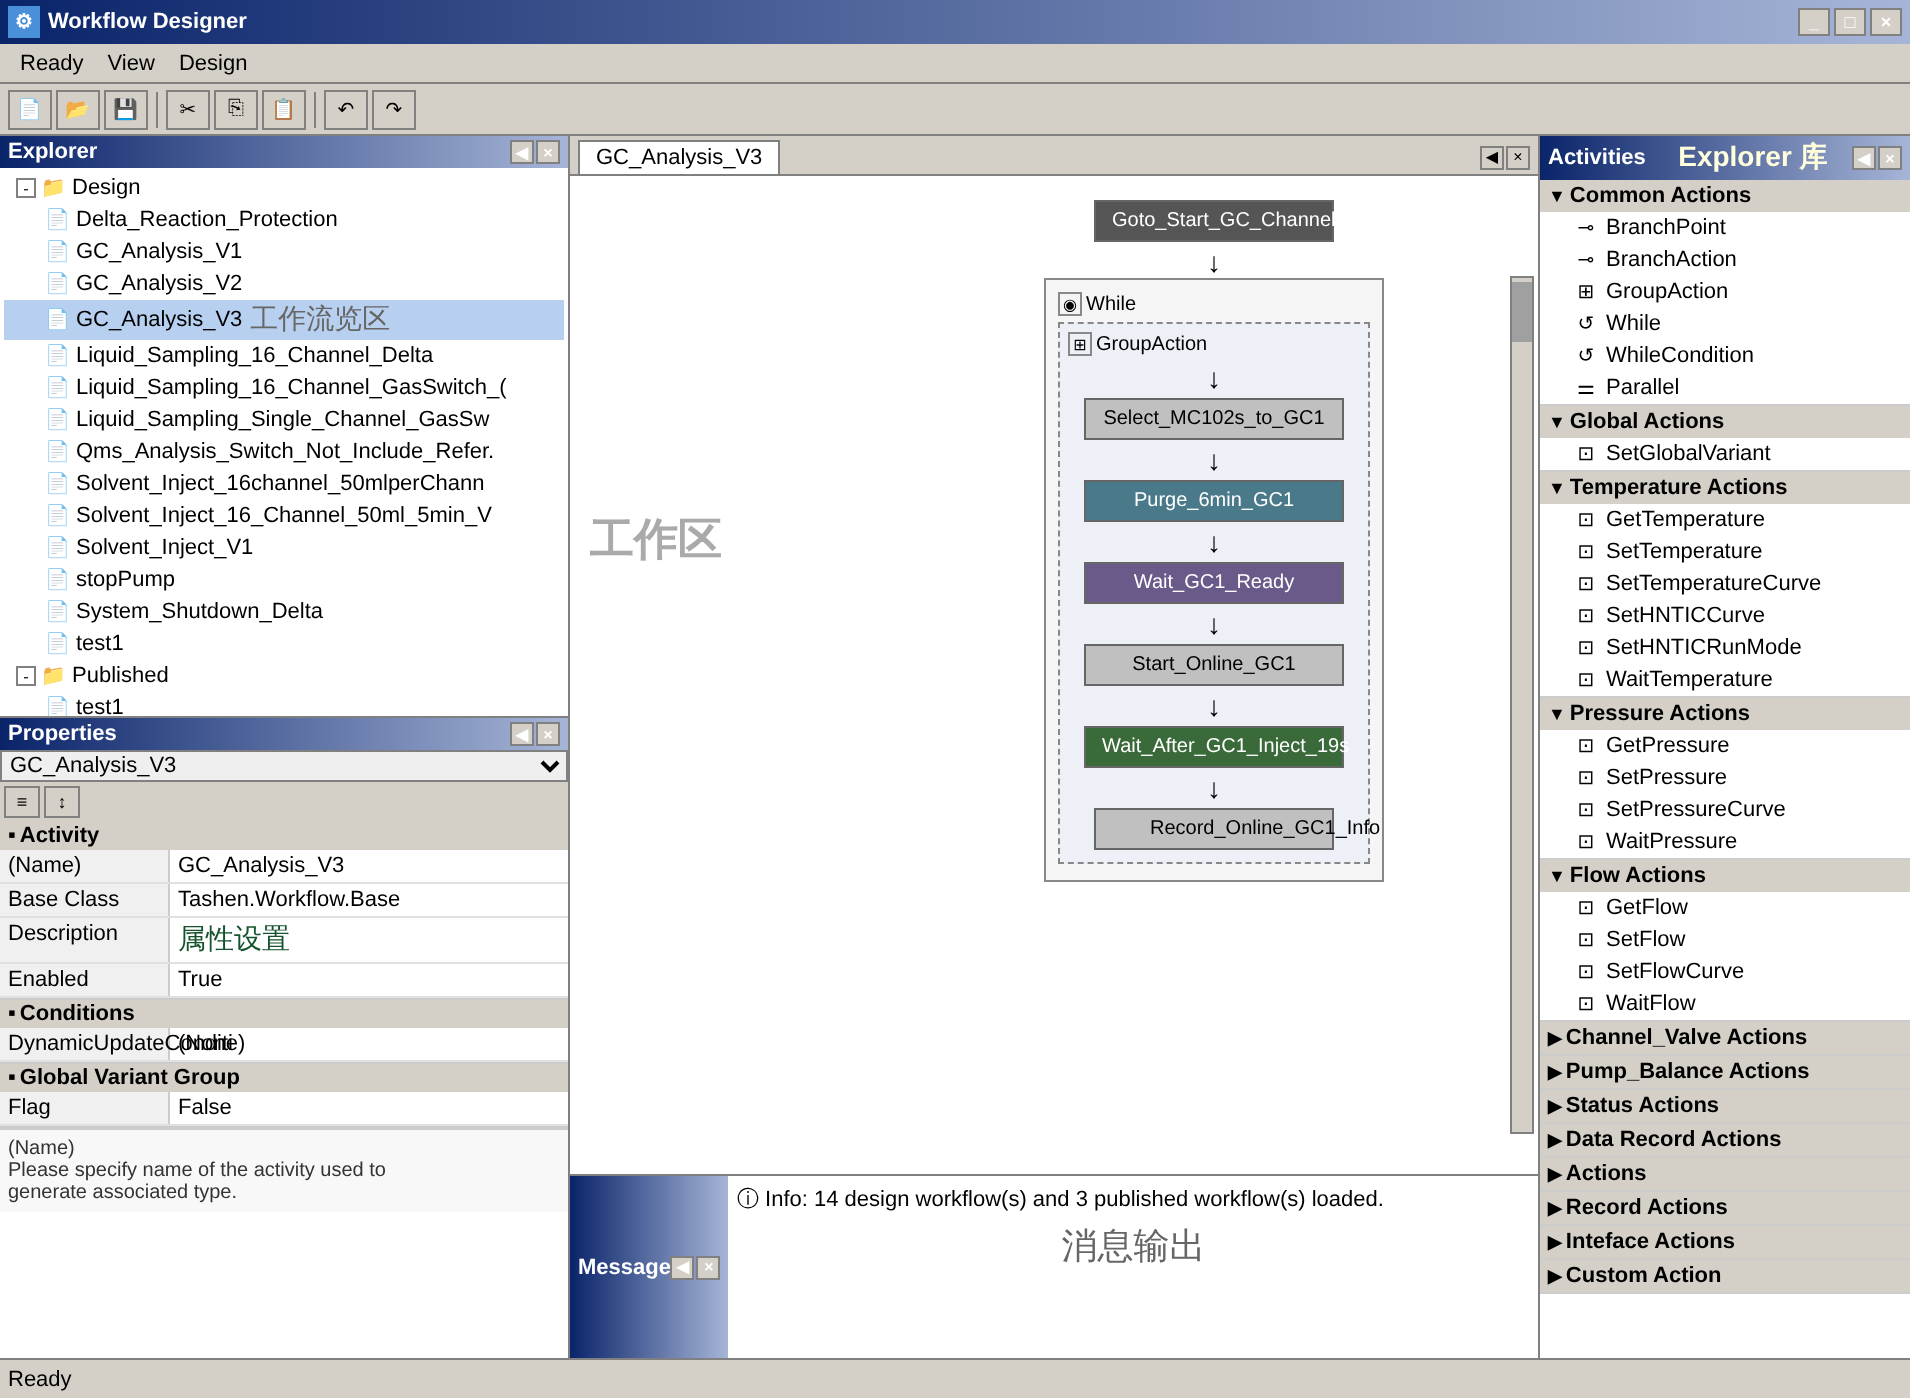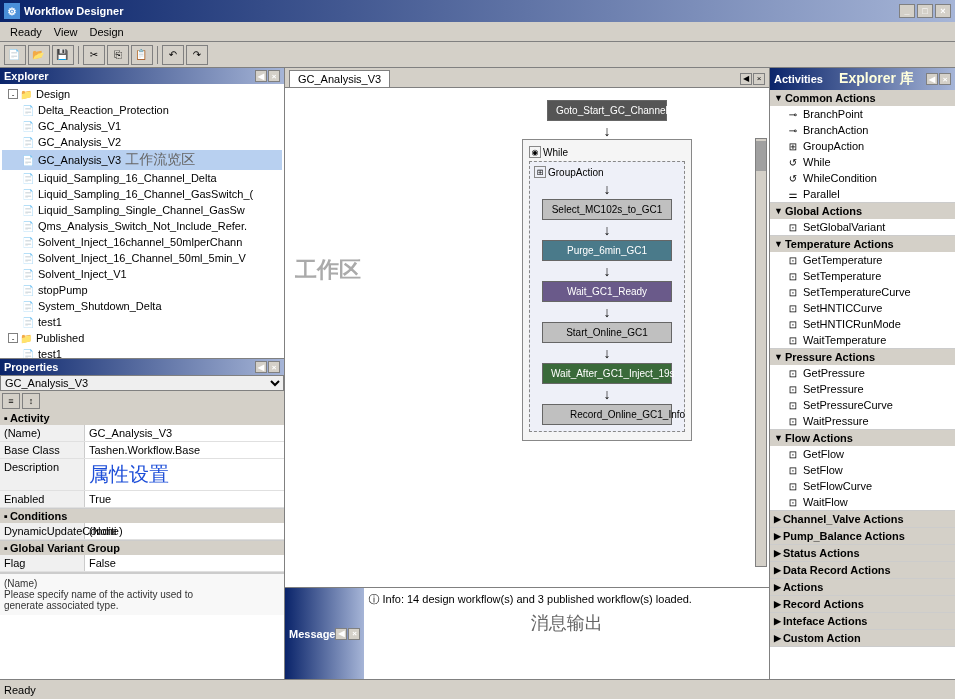--- a/index.html
+++ b/index.html
@@ -256,21 +256,21 @@
               <div class="prop-name">(Name)</div>
               <div class="prop-value">GC_Analysis_V3</div>
             </div>
             <div class="prop-row">
               <div class="prop-name">Base Class</div>
               <div class="prop-value">Tashen.Workflow.Base</div>
             </div>
             <div class="prop-row">
               <div class="prop-name">Description</div>
               <div class="prop-value">
-                <span style="font-size:20px; color:#1d4ed8;">属性设置</span>
+                <span style="font-size:14px; color:#14532d;">属性设置</span>
               </div>
             </div>
             <div class="prop-row">
               <div class="prop-name">Enabled</div>
               <div class="prop-value">True</div>
             </div>
           </div>
           
           <div class="prop-section">
             <div class="prop-section-header">
@@ -336,21 +336,21 @@
                   <div class="wf-block gray-bg" style="width:130px;">Select_MC102s_to_GC1</div>
                   <div class="wf-arrow-down">↓</div>
                   <div class="wf-block teal-bg" style="width:130px;">Purge_6min_GC1</div>
                   <div class="wf-arrow-down">↓</div>
                   <div class="wf-block purple-bg" style="width:130px;">Wait_GC1_Ready</div>
                   <div class="wf-arrow-down">↓</div>
                   <div class="wf-block gray-bg" style="width:130px;">Start_Online_GC1</div>
                   <div class="wf-arrow-down">↓</div>
                   <div class="wf-block green-bg" style="width:130px;">Wait_After_GC1_Inject_19s</div>
                   <div class="wf-arrow-down">↓</div>
-                  <div class="wf-block gray-bg" style="width:130px;padding-left:27px;">Record_Online_GC1_Info</div>
+                  <div class="wf-block gray-bg" style="width:120px;padding-left:27px;">Record_Online_GC1_Info</div>
                 </div>
               </div>
             </div>
           </div>
         </div>
 
         <div style="position:absolute; right:2px; top:50px; bottom:20px; width:12px; background:#d4d0c8; border:1px solid #808080;">
           <div style="width:10px; height:30px; background:#a0a0a0; margin:2px auto;"></div>
         </div>
       </div>

